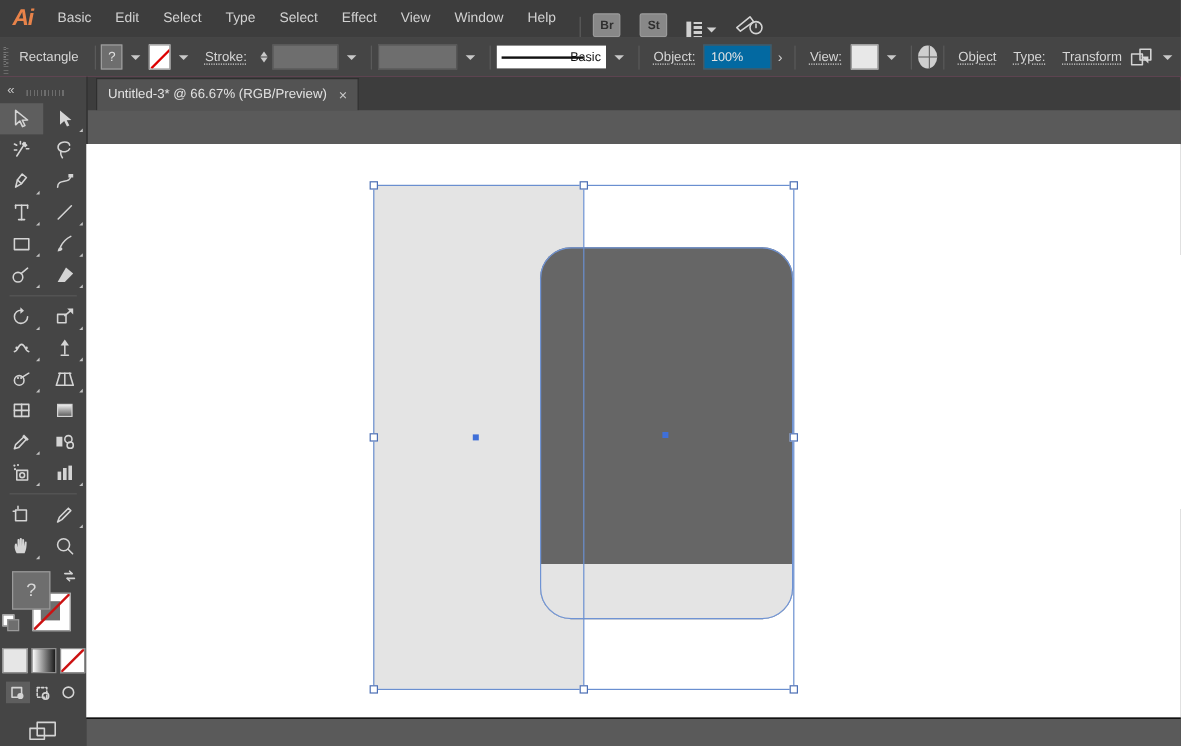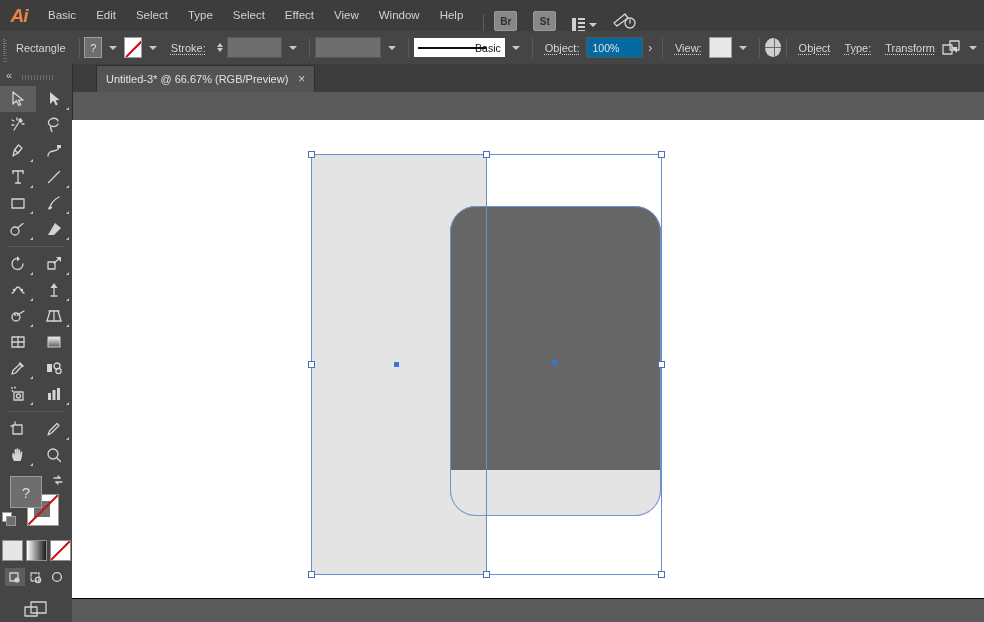--- a/index.html
+++ b/index.html
@@ -67,21 +67,21 @@
   .style-sw{width:26px;height:19px;background:#e8e8e8;border:1px solid #9d9d9d;}
   .globe{width:19px;height:19px;border-radius:50%;background:#cfcfcf;position:relative;overflow:hidden;}
   .globe:before{content:"";position:absolute;left:9px;top:0;width:1px;height:19px;background:#6b6b6b;}
   .globe:after{content:"";position:absolute;left:0;top:9px;width:19px;height:1px;background:#6b6b6b;}
   .arrange-ic{width:20px;height:16px;position:relative;}
 
   
   .tabbar{position:absolute;left:72px;top:64px;width:912px;height:28px;background:#3d3d3d;
      display:flex;align-items:flex-end;}
   .doctab{height:26px;background:#535353;border:1px solid #2f2f2f;border-bottom:none;
-     display:flex;align-items:center;padding:0 9px;gap:10px;margin-left:24px;}
+     display:flex;align-items:center;padding:0 9px;gap:10px;margin-left:8px;}
   .doctab-title{color:#e2e2e2;font-size:11px;white-space:nowrap;}
   .tab-x{color:#c9c9c9;font-size:12px;line-height:1;}
 
   
   .docstrip{position:absolute;left:72px;top:92px;width:912px;height:28px;background:#5a5a5a;
      border-bottom:1px solid #000;}
 
   
   .toolbar{position:absolute;left:0;top:64px;width:72px;height:558px;background:#454545;
      border-right:1px solid #2d2d2d;}

